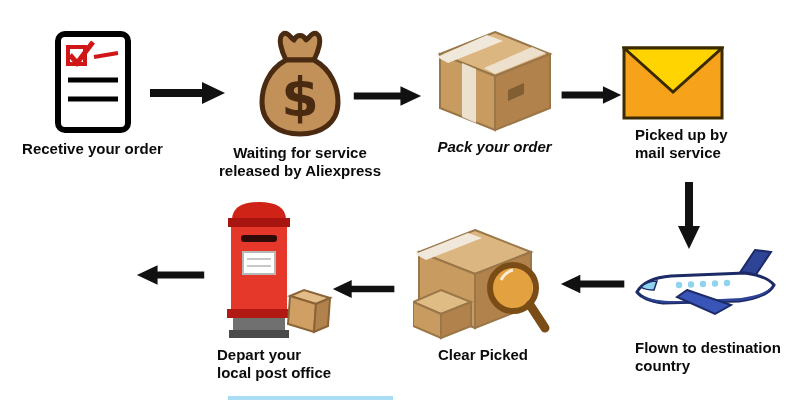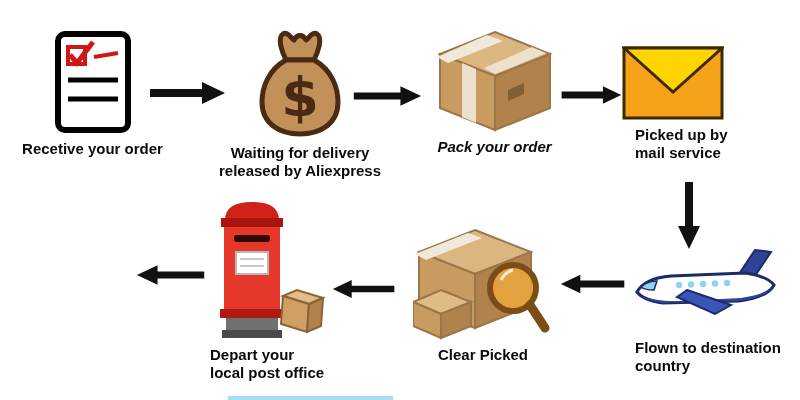--- a/index.html
+++ b/index.html
@@ -48,21 +48,21 @@
   </div>
 
   <div class="step" style="left:210px; top:26px; width:180px;">
     <div class="icon">
       <svg width="88" height="112" viewBox="0 0 88 112">
         <path d="M30 34 C26 26 21 12 27 8 C31 5 35 12 38 14 C41 8 47 8 50 14 C53 12 57 5 61 8 C67 12 62 26 58 34 Z" fill="#c2915a" stroke="#4a2a10" stroke-width="5" stroke-linejoin="round"></path>
         <path d="M30 34 C12 44 6 62 6 76 C6 98 24 108 44 108 C64 108 82 98 82 76 C82 62 76 44 58 34 Z" fill="#c2915a" stroke="#4a2a10" stroke-width="5"></path>
         <text x="44" y="90" font-size="54" font-weight="bold" fill="#4a2a10" text-anchor="middle" font-family="DejaVu Sans, sans-serif">$</text>
       </svg>
     </div>
-    <div class="label">Waiting for delivery
+    <div class="label">Waiting for service
 released by Aliexpress</div>
   </div>
 
   <div class="arrow" style="left:352px; top:84px;">
     <svg width="70" height="24" viewBox="0 0 78 26">
       <line x1="2" y1="13" x2="56" y2="13" stroke="#111111" stroke-width="8"></line>
       <polygon points="54,2 77,13 54,24" fill="#111111"></polygon>
     </svg>
   </div>
 
@@ -150,21 +150,21 @@
     <div class="label">Clear Picked</div>
   </div>
 
   <div class="arrow" style="left:332px; top:277px;">
     <svg width="64" height="24" viewBox="0 0 78 26">
       <line x1="76" y1="13" x2="22" y2="13" stroke="#111111" stroke-width="8"></line>
       <polygon points="24,2 1,13 24,24" fill="#111111"></polygon>
     </svg>
   </div>
 
-  <div class="step" style="left:195px; top:198px; width:150px;">
+  <div class="step" style="left:202px; top:198px; width:150px;">
     <div class="icon">
       <svg width="114" height="142" viewBox="0 0 114 142">
         <path d="M12 22 Q12 4 39 4 Q66 4 66 22 Z" fill="#cf2318"></path>
         <rect x="8" y="20" width="62" height="9" fill="#a81410"></rect>
         <rect x="11" y="29" width="56" height="82" fill="#e5372a"></rect>
         <rect x="21" y="37" width="36" height="7" rx="3" fill="#300a06"></rect>
         <rect x="23" y="54" width="32" height="22" fill="#ffffff" stroke="#b8b8b8" stroke-width="2"></rect>
         <line x1="27" y1="61" x2="51" y2="61" stroke="#c8c8c8" stroke-width="2"></line>
         <line x1="27" y1="68" x2="51" y2="68" stroke="#c8c8c8" stroke-width="2"></line>
         <rect x="7" y="111" width="64" height="9" fill="#b01a12"></rect>

